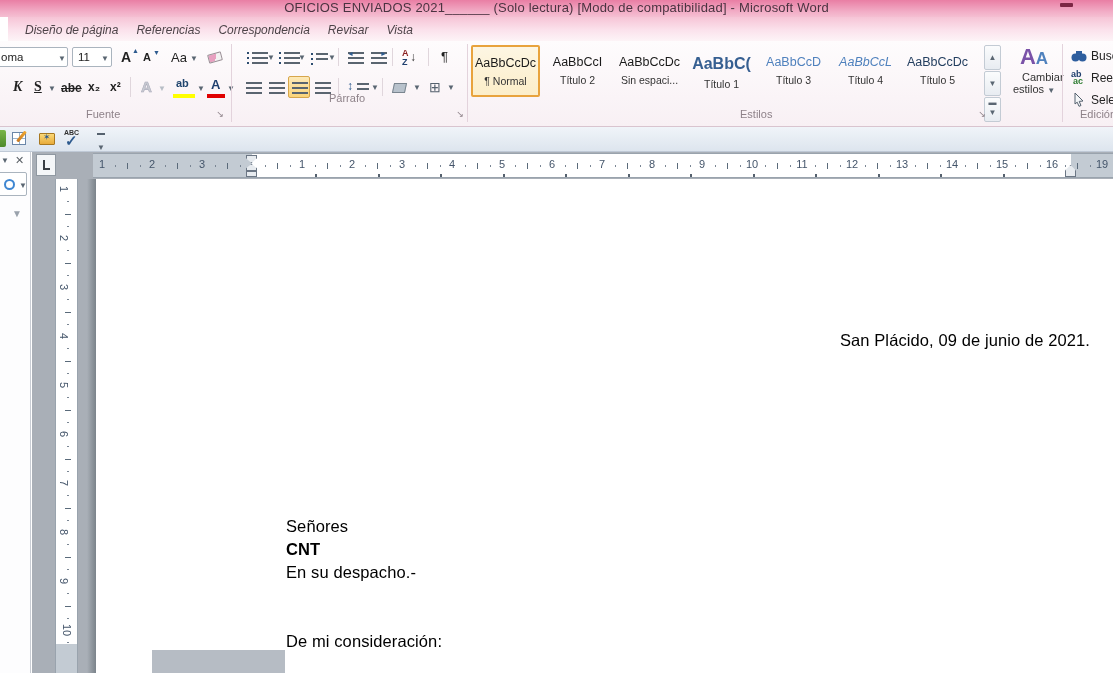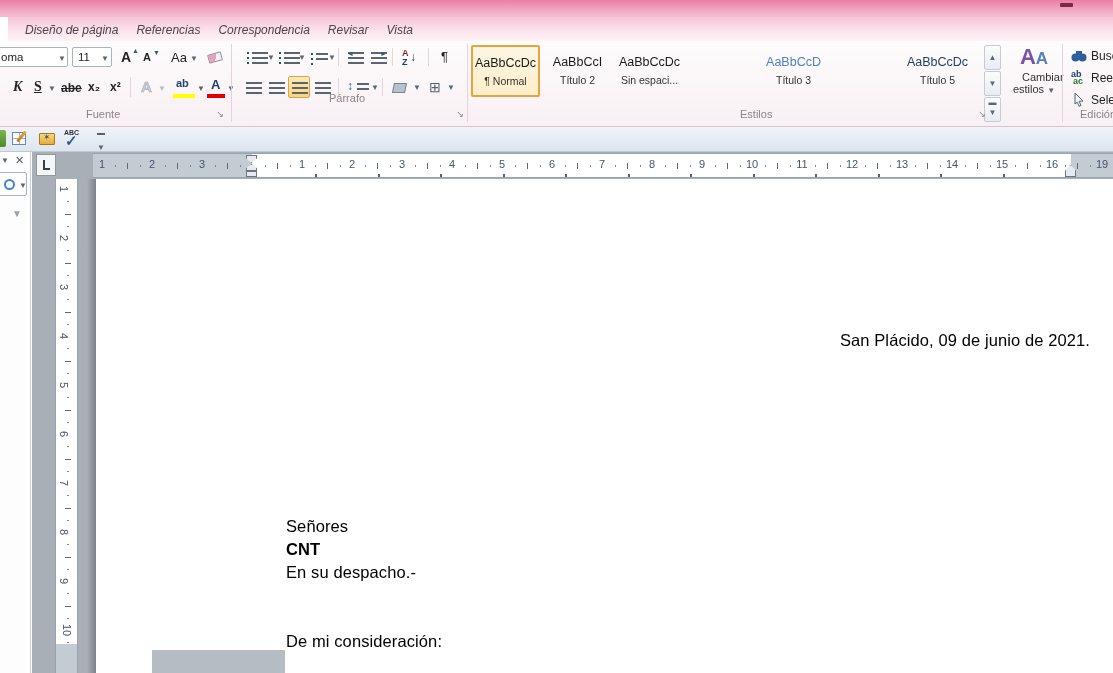--- a/index.html
+++ b/index.html
@@ -98,20 +98,21 @@
   .colorbar { position:absolute; left:0; bottom:0; width:100%; height:4px; }
   .bucket { width:13px; height:10px; background:#b8c2cc; transform:skewX(-12deg); border:1px solid #7a858f; }
   .pane-x { font-size:11px; color:#5a6066; }
 </style>
 </head>
 <body>
 
 <div id="app">
 
   <div class="abs" id="titlebar">
+    <div class="abs" id="title-text">OFICIOS ENVIADOS 2021______  (Solo lectura) [Modo de compatibilidad]  -  Microsoft Word</div>
     <div class="abs" id="minimize-btn"></div>
   </div>
 
   <div class="abs" id="tabrow"><span class="ribbon-tab">Diseño de página</span><span class="ribbon-tab">Referencias</span><span class="ribbon-tab">Correspondencia</span><span class="ribbon-tab">Revisar</span><span class="ribbon-tab">Vista</span></div>
 
   <div class="abs" id="ribbon">
 
     <div class="abs" style="left:0;top:0;width:231px;height:85px;">
       <div class="abs combo" style="left:-60px;top:6px;width:128px;height:20px;">
         <span class="abs" style="left:60px;top:3px;">oma</span>
@@ -247,23 +248,31 @@
             <span class="style-name">¶ Normal</span>
           </div>
           <div class="abs style-item" style="left: 75px;">
             <span class="style-preview" style="color: rgb(26, 26, 26);">AaBbCcI</span>
             <span class="style-name">Título 2</span>
           </div>
           <div class="abs style-item" style="left: 147px;">
             <span class="style-preview" style="color: rgb(26, 26, 26);">AaBbCcDc</span>
             <span class="style-name">Sin espaci...</span>
           </div>
+          <div class="abs style-item" style="left: 219px;">
+            <span class="style-preview" style="color: rgb(54, 95, 145); font-size: 16px; font-weight: bold;">AaBbC(</span>
+            <span class="style-name">Título 1</span>
+          </div>
           <div class="abs style-item" style="left: 291px;">
             <span class="style-preview" style="color: rgb(79, 129, 189);">AaBbCcD</span>
             <span class="style-name">Título 3</span>
+          </div>
+          <div class="abs style-item" style="left: 363px;">
+            <span class="style-preview" style="color: rgb(79, 129, 189); font-style: italic;">AaBbCcL</span>
+            <span class="style-name">Título 4</span>
           </div>
           <div class="abs style-item" style="left: 435px;">
             <span class="style-preview" style="color: rgb(36, 63, 96);">AaBbCcDc</span>
             <span class="style-name">Título 5</span>
           </div>
         </div>
       <div class="abs scrollbtn" style="left:516px;top:4px;">▲</div>
       <div class="abs scrollbtn" style="left:516px;top:30px;">▼</div>
       <div class="abs scrollbtn" style="left:516px;top:56px;line-height:10px;">▬<br>▼</div>
       <div class="abs btn" style="left:540px;top:2px;width:52px;height:62px;text-align:center;">

